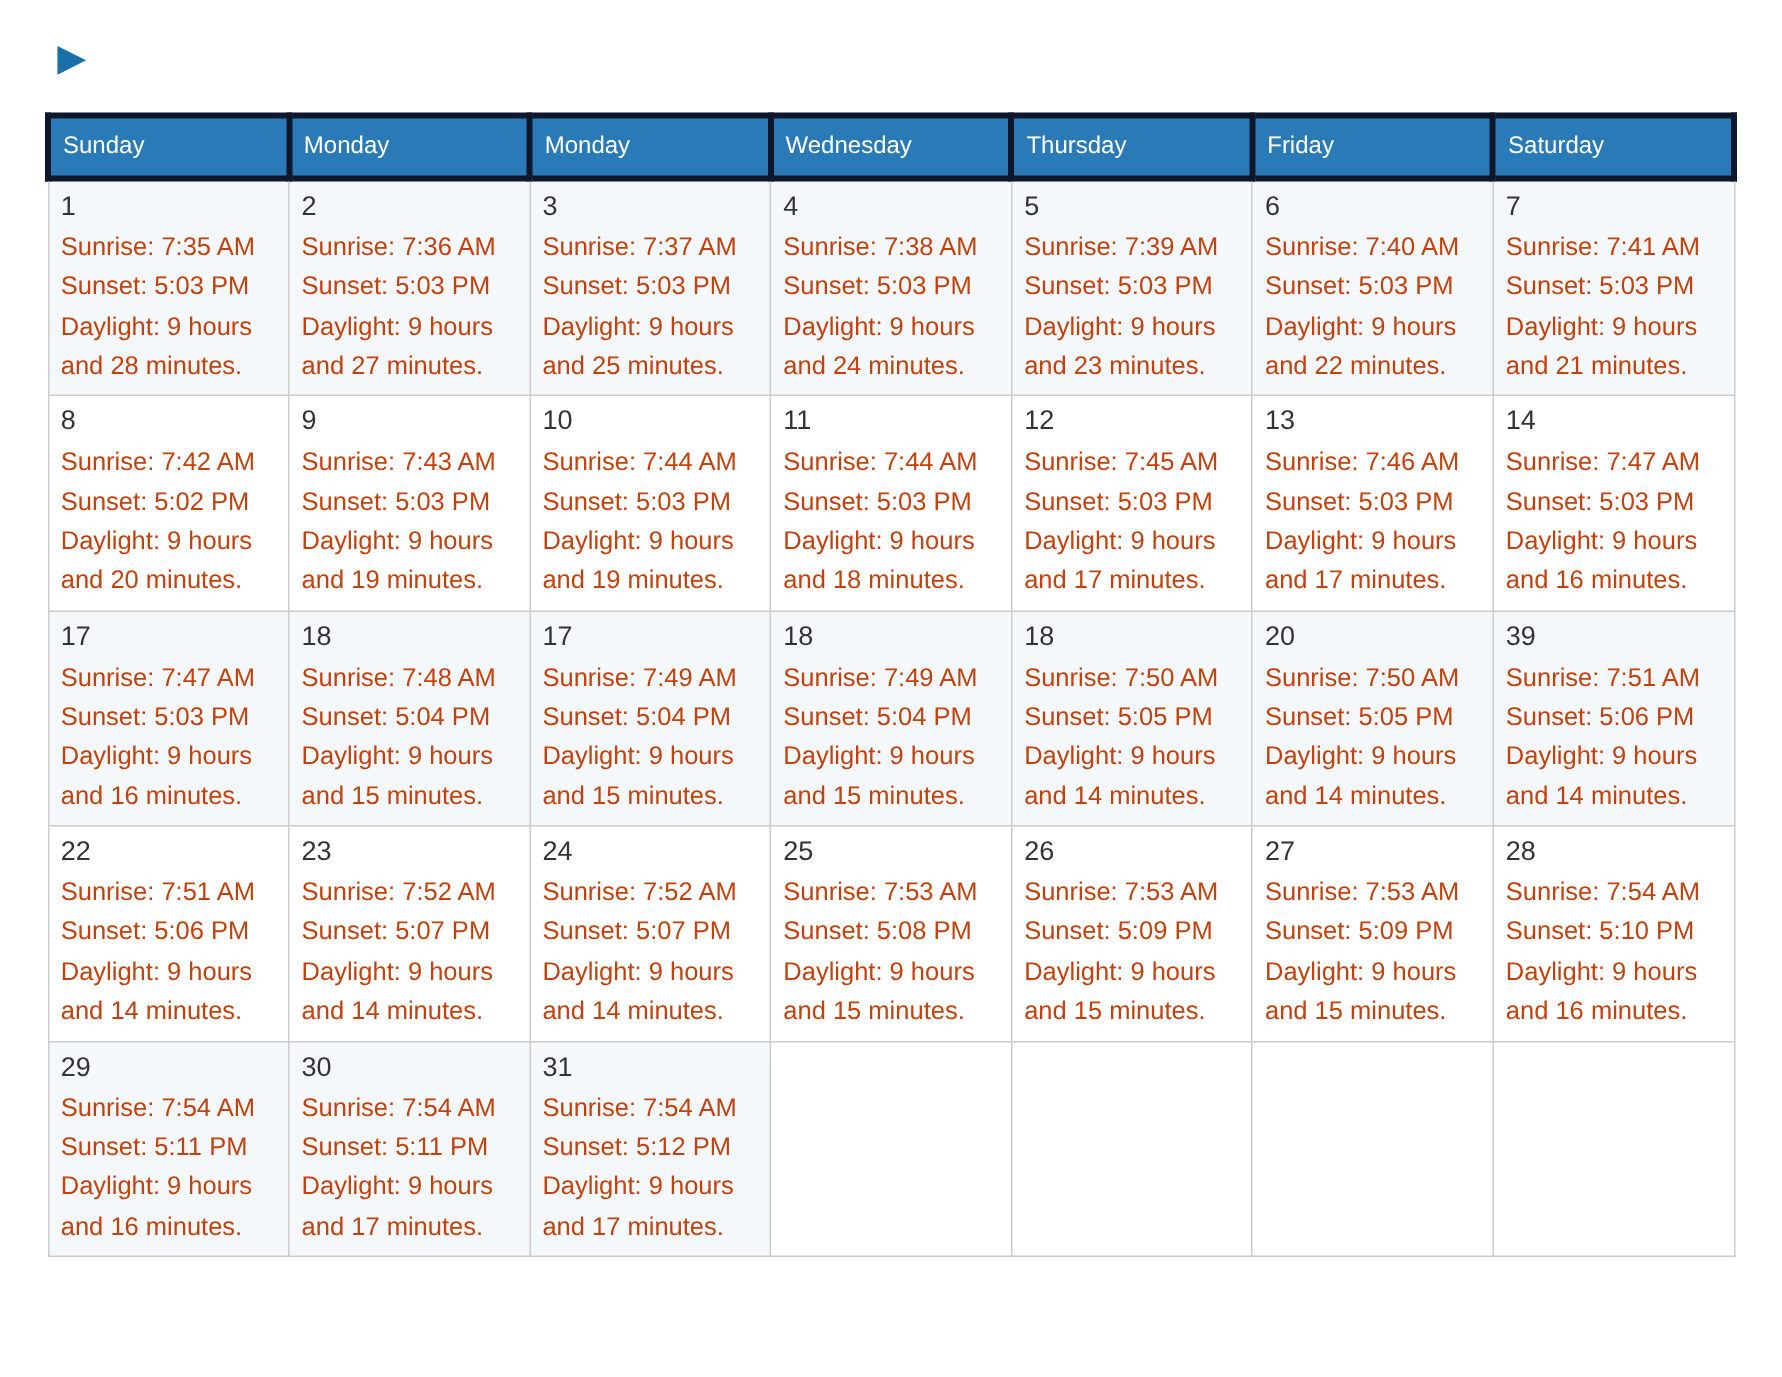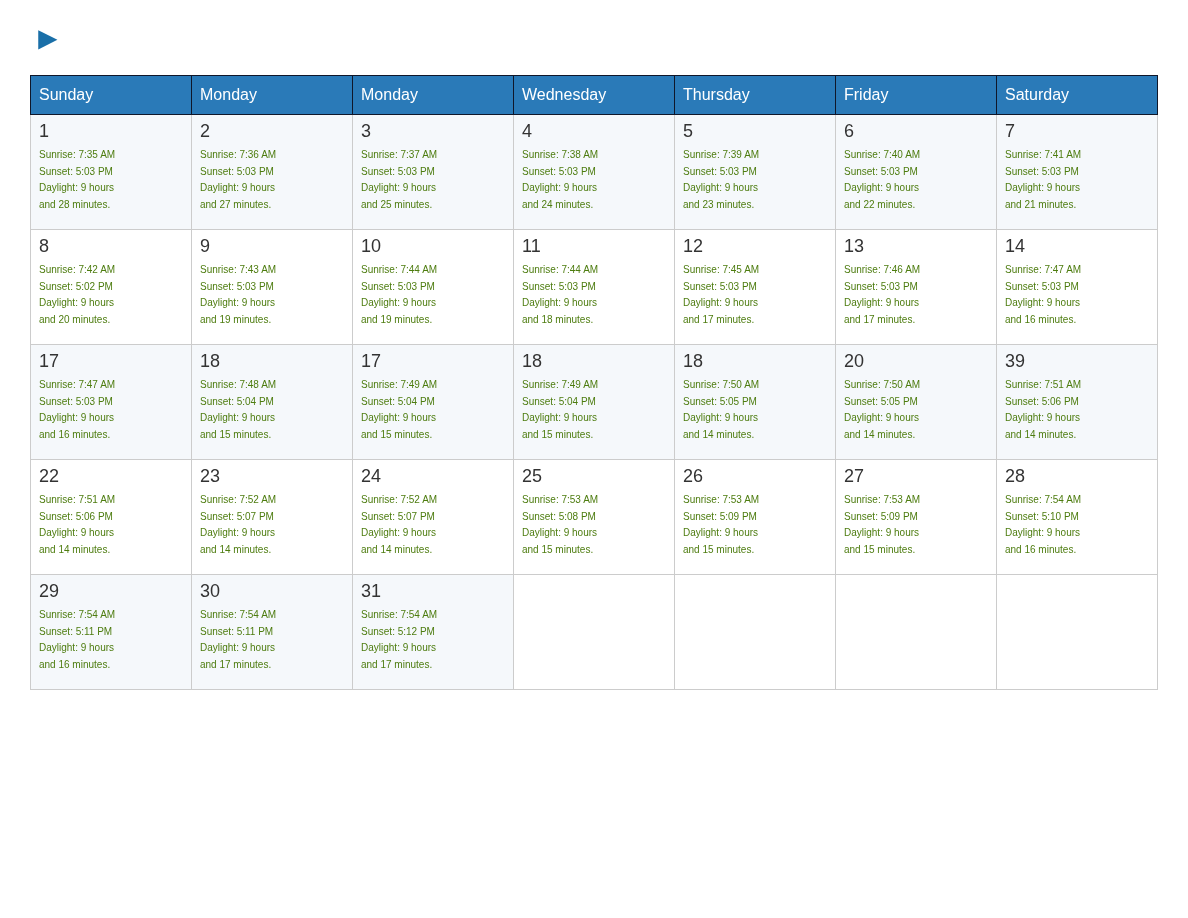--- a/index.html
+++ b/index.html
@@ -43,40 +43,40 @@
       border-collapse: collapse;
       table-layout: fixed;
     }
     thead tr th {
       background-color: #2a7ab8;
       color: #fff;
       padding: 10px 8px;
       text-align: left;
       font-size: 16px;
       font-weight: normal;
-      border: 1px solid #0f172a;
+      border: 4px solid #0f172a;
     }
     tbody tr td {
       border: 1px solid #ccc;
       vertical-align: top;
       padding: 6px 8px;
       font-size: 13px;
       color: #333;
       height: 115px;
     }
     tbody tr td .day-number {
       font-size: 18px;
       color: #333;
       display: block;
       margin-bottom: 4px;
     }
     tbody tr td .day-info {
-      font-size: 10px;
+      font-size: 17px;
       line-height: 1.55;
-      color: #4d7c0f;
+      color: #c2410c;
     }
     tbody tr:nth-child(odd) td {
       background-color: #f5f8fb;
     }
     tbody tr:nth-child(even) td {
       background-color: #ffffff;
     }
     .empty-cell {
       background-color: #fff !important;
     }

